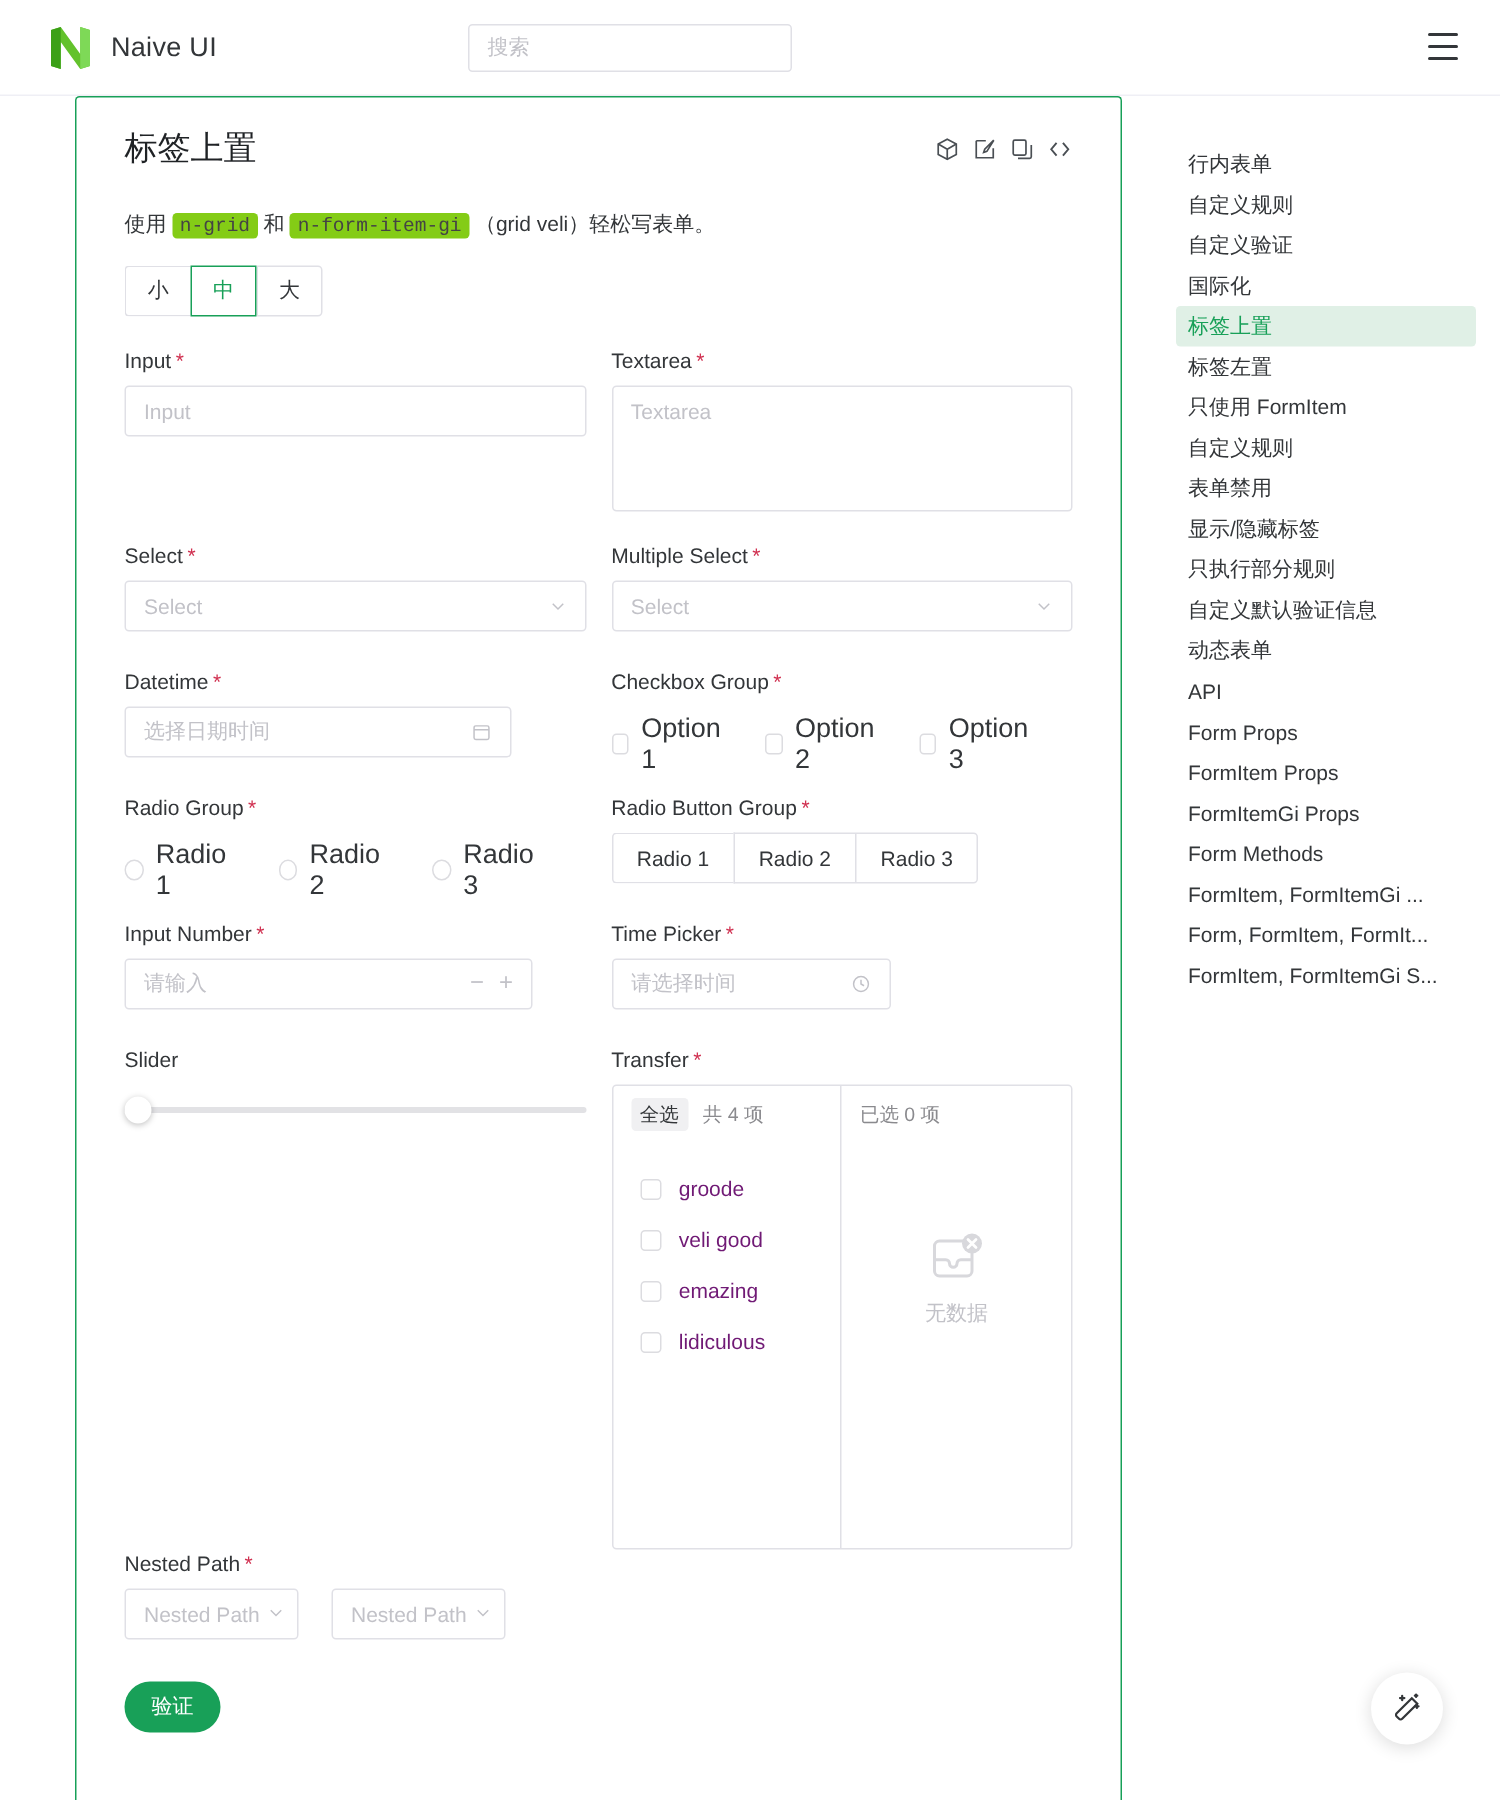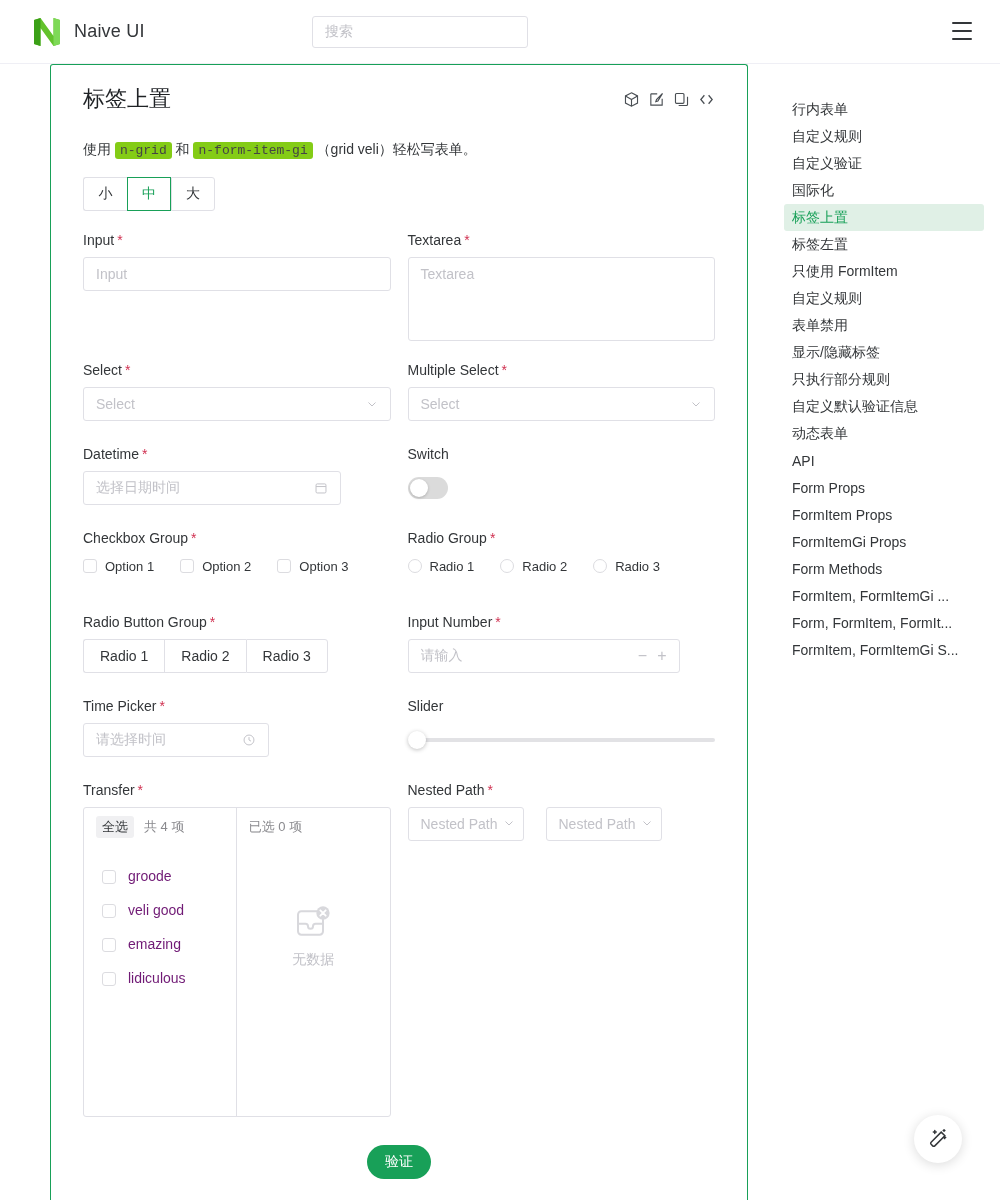--- a/index.html
+++ b/index.html
@@ -120,21 +120,21 @@
     background: #dbdbdb; position: relative; margin-top: 6px; cursor: pointer;
   }
   .switch .knob {
     position: absolute; left: 2px; top: 2px;
     width: 18px; height: 18px; border-radius: 50%;
     background: #fff; box-shadow: 0 1px 3px rgba(0,0,0,.2);
   }
 
   
   .opts { display: flex; align-items: center; gap: 0; margin-top: 4px; }
-  .opt { display: flex; align-items: center; gap: 8px; margin-right: 26px; cursor: pointer; font-size: 13px; color: #333639; }
+  .opt { display: flex; align-items: center; gap: 8px; margin-right: 26px; cursor: pointer; font-size: 18px; color: #333639; }
   .cb-box { width: 14px; height: 14px; border: 1px solid #dcdce0; border-radius: 3px; background: #fff; }
   .rd-box { width: 14px; height: 14px; border: 1px solid #dcdce0; border-radius: 50%; background: #fff; }
 
   
   .rbg { display: inline-flex; height: 34px; }
   .rbg-btn {
     height: 34px; padding: 0 16px;
     border: 1px solid #e0e0e6; border-right: none;
     background: #fff; font-size: 14px; color: #333639;
     display: flex; align-items: center; justify-content: center; cursor: pointer;
@@ -185,21 +185,21 @@
   .nested-row { display: flex; gap: 22px; }
   .nested-sel {
     width: 116px; height: 34px;
     border: 1px solid #e0e0e6; border-radius: 3px;
     display: flex; align-items: center; padding: 0 8px 0 12px;
     font-size: 14px; color: #c2c2c8; overflow: hidden;
   }
   .nested-sel .ph { flex: 1; white-space: nowrap; overflow: hidden; }
 
   
-  .btn-row { display: flex; justify-content: center; margin-top: 28px; }
+  .btn-row { display: flex; justify-content: flex-start; margin-top: 28px; }
   .btn-primary {
     background: #18a058; color: #fff; border: none;
     height: 34px; padding: 0 18px; border-radius: 17px;
     font-size: 14px; cursor: pointer;
     font-family: "Liberation Sans", sans-serif;
   }
 
   
   .toc { position: absolute; top: 96px; left: 784px; width: 200px; }
   .toc-item {
@@ -338,26 +338,20 @@
           <span class="ph">选择日期时间</span>
           <span class="suffix">
             <svg width="14" height="14" viewBox="0 0 24 24" fill="none" stroke="currentColor" stroke-width="1.7">
               <rect x="3.5" y="5" width="17" height="15.5" rx="2"></rect>
                 <path d="M3.5 9.5 H20.5"></path>
             </svg>
           </span>
         </div>
       </div>
 
-      <div class="fi row-h3">
-        <label class="fi-label">Switch</label>
-        <div class="switch">
-          <div class="knob"></div>
-        </div>
-      </div>
 
       <div class="fi row-h3">
         <label class="fi-label">
           <span>Checkbox Group</span><span class="req">*</span>
         </label>
         <div class="opts">
           <div class="opt">
             <span class="cb-box"></span>
             <span>Option 1</span>
           </div>

